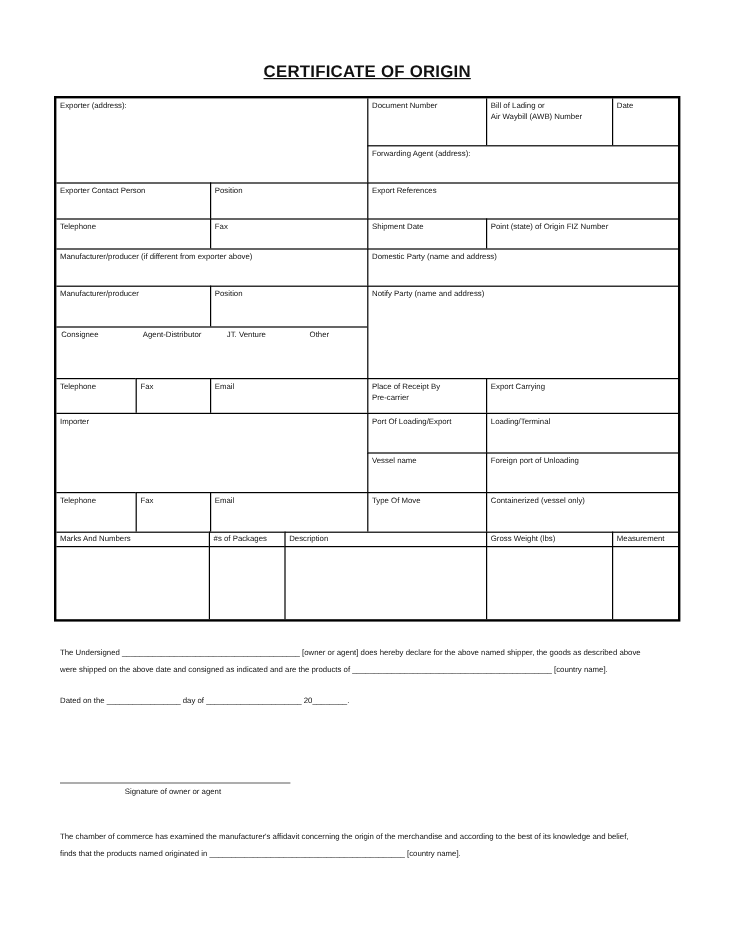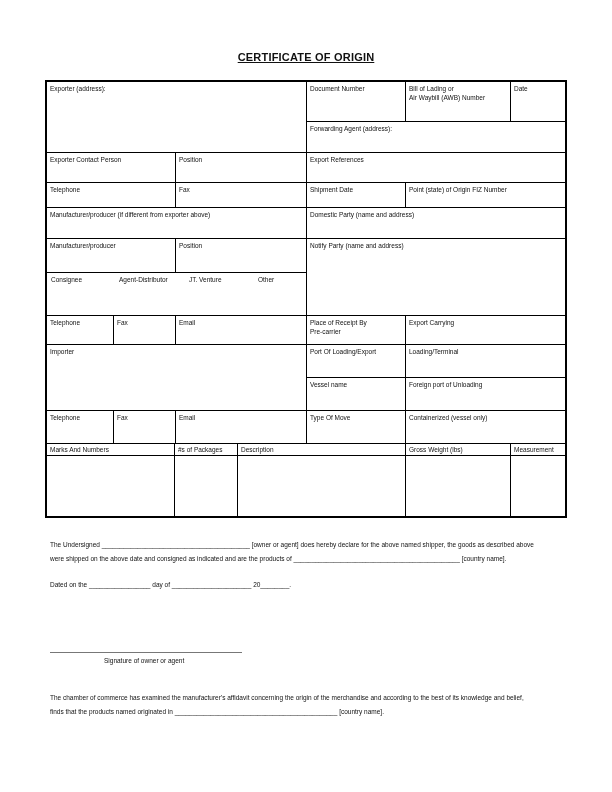--- a/index.html
+++ b/index.html
@@ -3,21 +3,21 @@
 <meta charset="utf-8">
 <style>
   html,body{margin:0;padding:0;}
   body{
     width:612px;height:792px;position:relative;background:#ffffff;
     font-family:"Liberation Sans","DejaVu Sans",sans-serif;color:#111;
     overflow:hidden;
   }
   .page-title{
     position:absolute;left:0;top:51px;width:612px;text-align:center;
-    font-size:11px;font-weight:bold;text-decoration:underline;letter-spacing:.2px;color:#111;
+    font-size:14px;font-weight:bold;text-decoration:underline;letter-spacing:.2px;color:#111;
   }
   .form-table{
     position:absolute;left:45px;top:80px;width:522px;height:438px;
     border:2px solid #000;box-sizing:border-box;background:#fff;
   }
   .cell{
     position:absolute;box-sizing:border-box;
     border-left:1px solid #000;border-top:1px solid #000;
     font-size:6.5px;line-height:1.45;color:#111;padding:2px 3px;overflow:hidden;
   }

